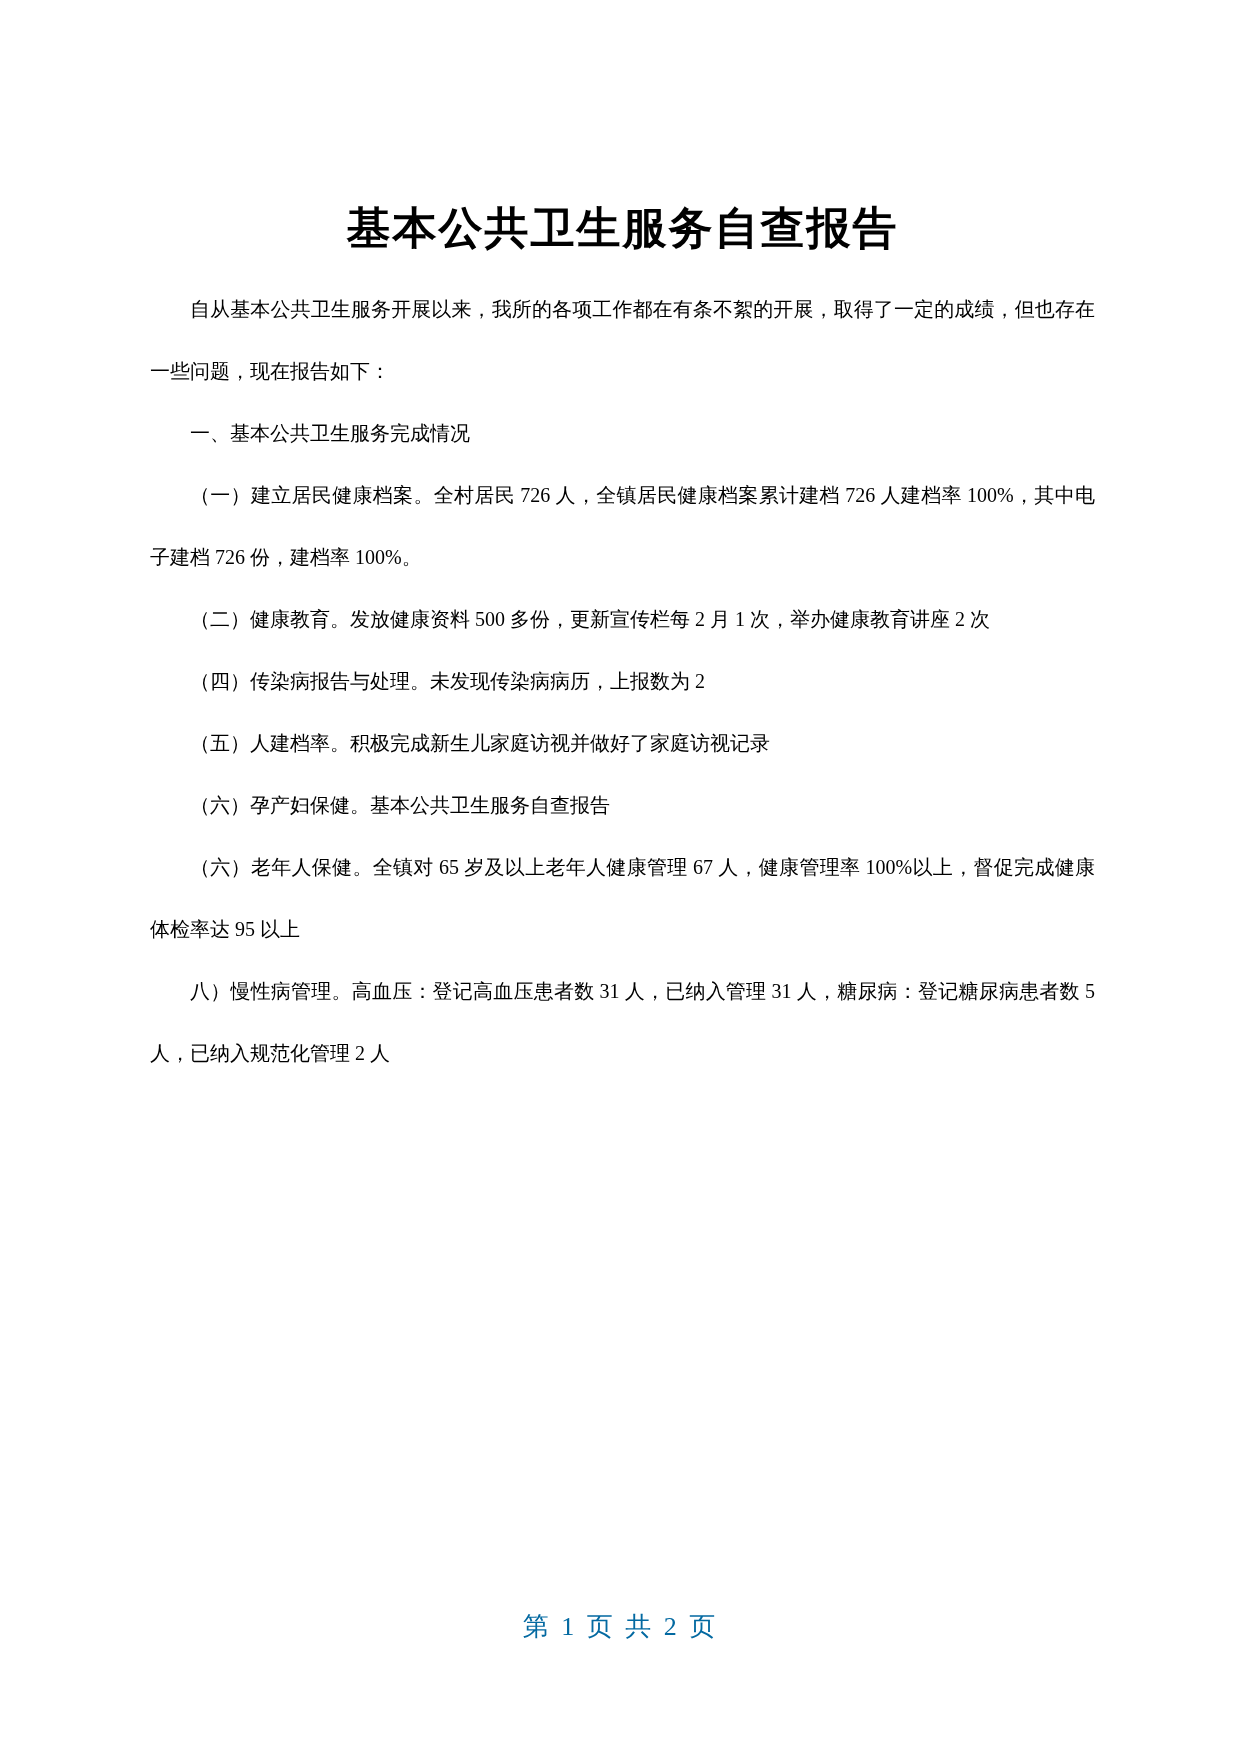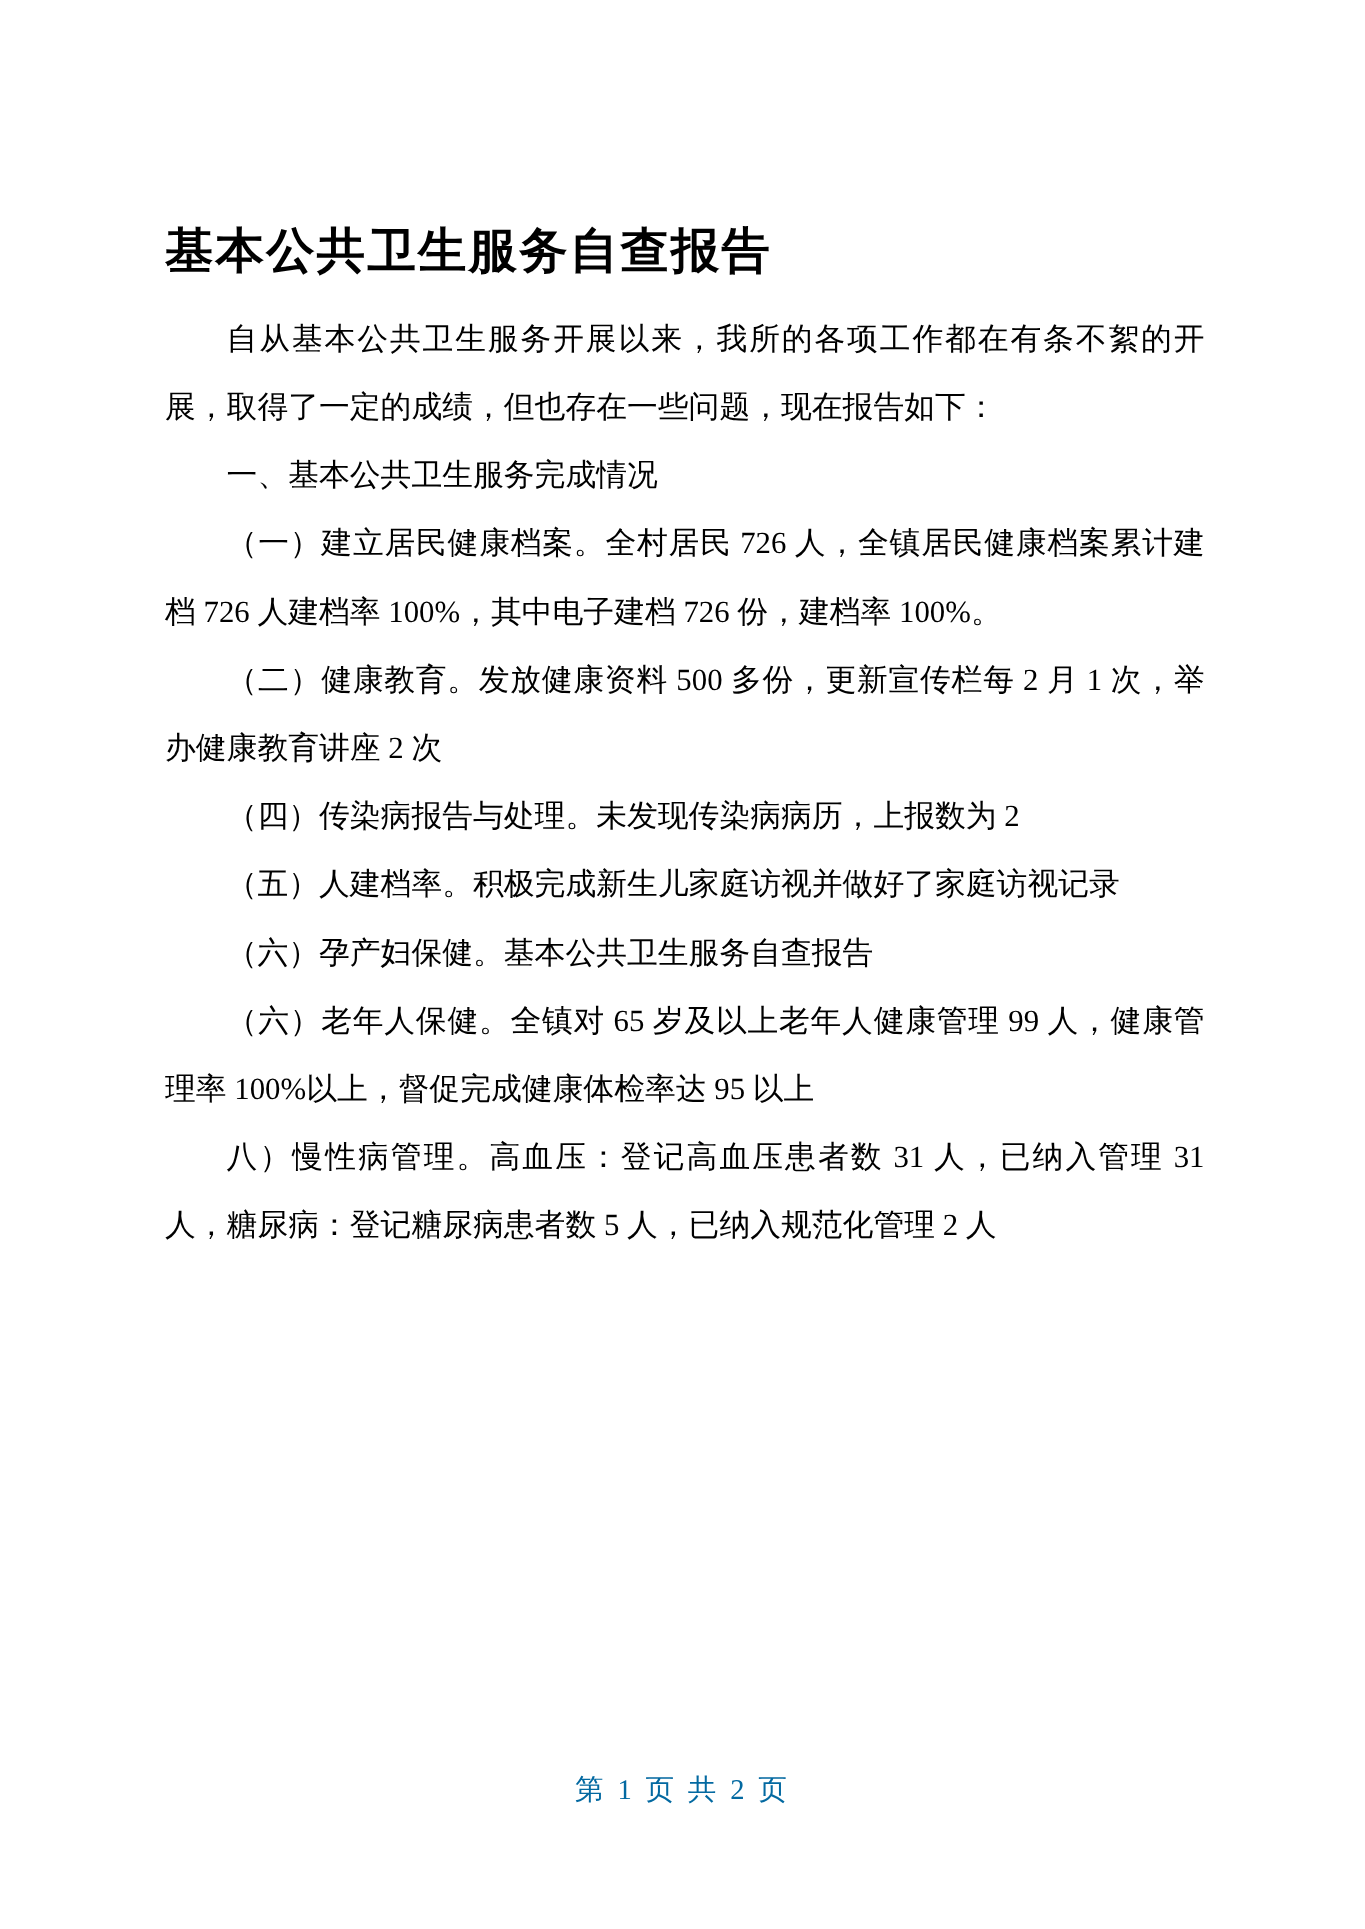--- a/index.html
+++ b/index.html
@@ -17,26 +17,27 @@
     padding: 198px 146px 0 150px;
     overflow: hidden;
     font-family: "Liberation Serif", "DejaVu Serif", serif;
     color: #000000;
   }
   .doc-title {
     margin: 0 0 18px 0;
     font-size: 44px;
     line-height: 62px;
     font-weight: bold;
+    text-align: center;
     letter-spacing: 2px;
     color: #000000;
   }
   .doc-body p.para {
     margin: 0;
-    font-size: 28px;
+    font-size: 20px;
     line-height: 62px;
     text-indent: 2em;
     text-align: justify;
     font-weight: normal;
     color: #000000;
   }
   .page-footer {
     position: absolute;
     left: 0;
     right: 0;
@@ -56,19 +57,19 @@
   <h1 class="doc-title">基本公共卫生服务自查报告</h1>
 
   <div class="doc-body">
     <p class="para">自从基本公共卫生服务开展以来，我所的各项工作都在有条不絮的开展，取得了一定的成绩，但也存在一些问题，现在报告如下：</p>
     <p class="para">一、基本公共卫生服务完成情况</p>
     <p class="para">（一）建立居民健康档案。全村居民 726 人，全镇居民健康档案累计建档 726 人建档率 100%，其中电子建档 726 份，建档率 100%。</p>
     <p class="para">（二）健康教育。发放健康资料 500 多份，更新宣传栏每 2 月 1 次，举办健康教育讲座 2 次</p>
     <p class="para">（四）传染病报告与处理。未发现传染病病历，上报数为 2</p>
     <p class="para">（五）人建档率。积极完成新生儿家庭访视并做好了家庭访视记录</p>
     <p class="para">（六）孕产妇保健。基本公共卫生服务自查报告</p>
-    <p class="para">（六）老年人保健。全镇对 65 岁及以上老年人健康管理 99 人，健康管理率 100%以上，督促完成健康体检率达 95 以上</p>
+    <p class="para">（六）老年人保健。全镇对 65 岁及以上老年人健康管理 67 人，健康管理率 100%以上，督促完成健康体检率达 95 以上</p>
     <p class="para">八）慢性病管理。高血压：登记高血压患者数 31 人，已纳入管理 31 人，糖尿病：登记糖尿病患者数 5 人，已纳入规范化管理 2 人</p>
   </div>
 
   <div class="page-footer">第 1 页 共 2 页</div>
 
 </div>
 
 </body></html>

